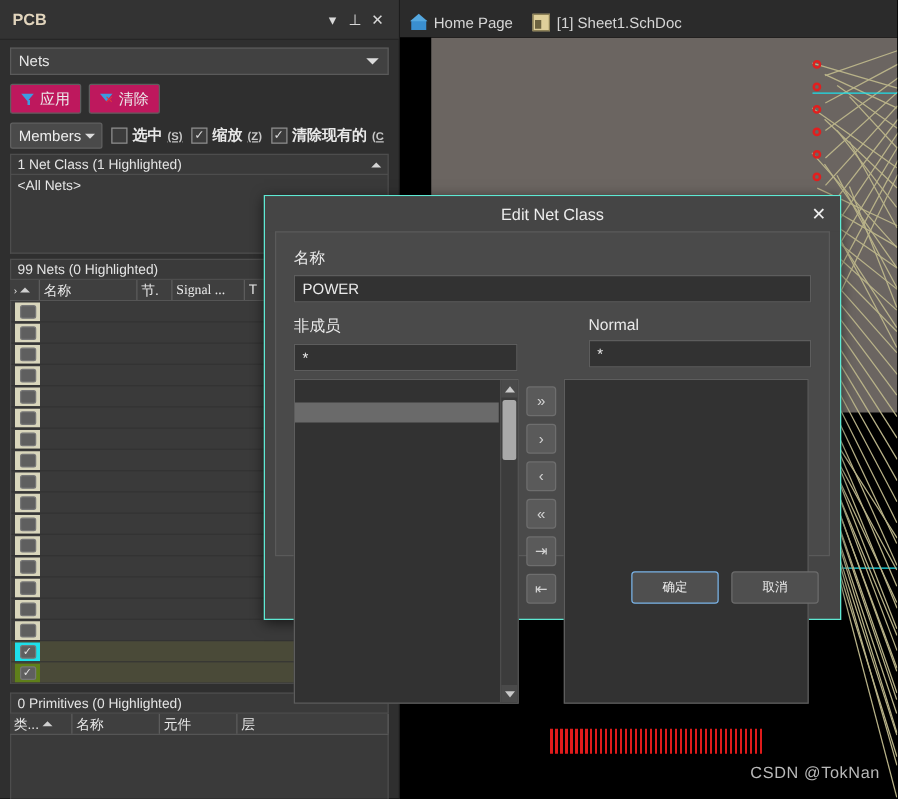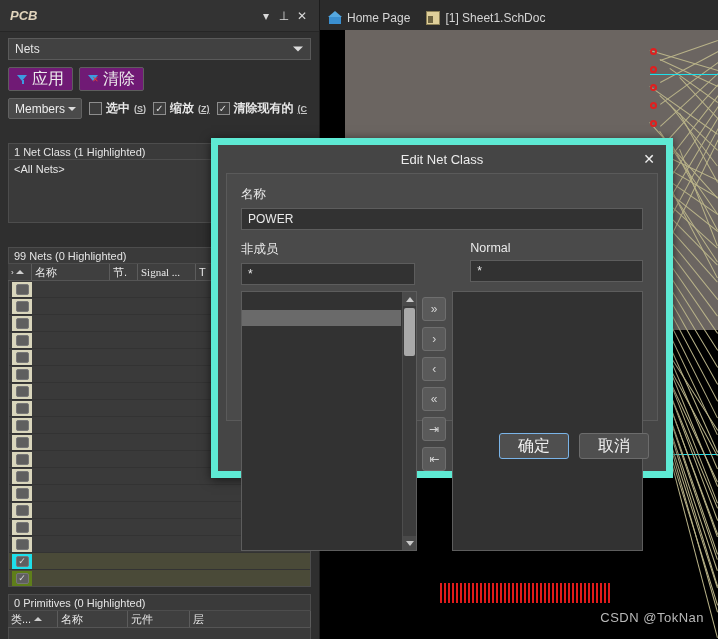--- a/index.html
+++ b/index.html
@@ -84,40 +84,40 @@
     position:absolute; left:0; top:0; width:320px; height:639px;
     background:#2f2f2f;
     border-right:1px solid #1c1c1c;
   }
   .panel-title {
     height:32px; display:flex; align-items:center;
     padding:0 8px 0 10px;
     background:#333333;
     border-bottom:1px solid #262626;
   }
-  .panel-title .ttl { font-size:13px; font-weight:bold; color:#e2d5bd; flex:1;font-style:italic; }
+  .panel-title .ttl { font-size:13px; font-weight:bold; color:#e2d5bd; flex:1; }
   .titlebtn {
     width:18px; height:18px; display:flex; align-items:center; justify-content:center;
     color:#d9d9d9; font-size:12px; cursor:default;
   }
   .panel-inner { padding:6px 8px 0 8px; }
 
   .combo {
     height:22px; background:#414141; border:1px solid #5a5a5a;
     display:flex; align-items:center; padding:0 6px;
     color:#e6e6e6; font-size:12px; position:relative;
   }
   .combo .arrow { position:absolute; right:7px; top:50%; transform:translateY(-50%);
     width:0;height:0;border-left:5px solid transparent;border-right:5px solid transparent;border-top:5px solid #dcdcdc;}
 
   .btnrow { display:flex; gap:6px; margin-top:7px; }
   .tbtn {
-    height:24px; background:#701a75; border:1px solid #5e5e5e; border-radius:2px;
+    height:24px; background:#be185d; border:1px solid #5e5e5e; border-radius:2px;
     display:flex; align-items:center; gap:4px; padding:0 8px;
-    color:#ececec; font-size:16px;
+    color:#ececec; font-size:12px;
   }
   .funnel { width:11px;height:11px;position:relative; display:inline-block;}
   .funnel::before{content:"";position:absolute;left:0;top:1px;border-left:5.5px solid transparent;border-right:5.5px solid transparent;border-top:6px solid #3d9be0;}
   .funnel::after{content:"";position:absolute;left:4.5px;top:6px;width:2px;height:4px;background:#3d9be0;}
   .funnel.x::after{content:"✕";position:absolute;left:4px;top:2px;width:auto;height:auto;background:none;color:#e03a3a;font-size:8px;line-height:8px;}
   .magn { width:12px;height:12px;position:relative;display:inline-block;}
   .magn::before{content:"";position:absolute;left:0;top:0;width:8px;height:8px;border:2px solid #7fbde8;border-radius:50%;background:#cfe6f7;}
   .magn::after{content:"";position:absolute;left:7px;top:7px;width:5px;height:2px;background:#d9b24a;transform:rotate(45deg);}
 
   .optrow { display:flex; align-items:center; gap:7px; margin-top:7px; white-space:nowrap; }
@@ -129,21 +129,21 @@
     width:0;height:0;border-left:4px solid transparent;border-right:4px solid transparent;border-top:4px solid #dcdcdc;}
   .chk { display:flex; align-items:center; gap:4px; font-size:12px; color:#e8e8e8;font-weight:bold; }
   .box {
     width:13px;height:13px;border:1px solid #8d8d8d;background:#3c3c3c;
     display:flex;align-items:center;justify-content:center;flex:0 0 auto;
   }
   .box.on::after{content:"✓";color:#dcdcdc;font-size:10px;line-height:10px;}
   .mn { font-size:9px; color:#c8c8c8; text-decoration: underline; }
 
   .grpheader {
-    margin-top:24px; height:17px; background:#3a3a3a; border:1px solid #4d4d4d;
+    margin-top:4px; height:17px; background:#3a3a3a; border:1px solid #4d4d4d;
     display:flex;align-items:center;padding:0 5px;font-size:11px;color:#e4e4e4;position:relative;
   }
   .grpheader .up{position:absolute;right:5px;top:50%;transform:translateY(-50%);
     width:0;height:0;border-left:4px solid transparent;border-right:4px solid transparent;border-bottom:4px solid #d5d5d5;}
   .listbox {
     background:#3a3a3a; border:1px solid #4d4d4d; border-top:none;
   }
   .listrow { height:17px; display:flex;align-items:center;padding:0 5px;font-size:11px;color:#e6e6e6;}
 
   
@@ -167,22 +167,22 @@
     width:20px;height:15px;background:#d9d6bc;display:flex;align-items:center;justify-content:center;flex:0 0 auto;
   }
   .swatch .inner{width:13px;height:11px;background:#5f5f5f;border:1px solid #777;border-radius:2px;}
   .swatch.cyan{background:#1ee0ea;}
   .swatch.green{background:#5f7f1a;}
   .swatch.cyan .inner, .swatch.green .inner{background:#5f5f5f;color:#ddd;font-size:9px;line-height:9px;display:flex;align-items:center;justify-content:center;}
   .netrow.hl { background:#4a4a38; }
 
   
   .modal {
-    position:absolute; left:211px; top:138px; width:462px; height:340px;
-    background:#454545; border:7px solid #5eead4;
+    position:absolute; left:211px; top:156px; width:462px; height:340px;
+    background:#454545; border:1px solid #5eead4;
     box-shadow:0 2px 10px rgba(0,0,0,.6);
   }
   .modal-title {
     height:28px; display:flex; align-items:center; justify-content:center;
     position:relative; font-size:13px; color:#ececec; background:#454545;
   }
   .modal-close {
     position:absolute; right:8px; top:5px; width:18px;height:18px;
     display:flex;align-items:center;justify-content:center;
     color:#efefef;font-size:14px;font-weight:bold;
@@ -226,21 +226,21 @@
     width:24px;height:24px;background:#5a5a5a;border:1px solid #6e6e6e;border-radius:3px;
     display:flex;align-items:center;justify-content:center;color:#d2d2d2;font-size:12px;
   }
   .modal-foot {
     position:absolute; left:0; right:0; bottom:0; height:50px;
     display:flex; align-items:center; justify-content:flex-end; gap:10px;
     padding-right:17px;
   }
   .dbtn {
     width:70px;height:26px;border-radius:3px;border:1px solid #6c6c6c;background:#4f4f4f;
-    display:flex;align-items:center;justify-content:center;font-size:16px;color:#f0f0f0;
+    display:flex;align-items:center;justify-content:center;font-size:10px;color:#f0f0f0;
   }
   .dbtn.primary { border-color:#7ab4e8; }
 </style>
 </head>
 <body>
 
 <div id="root">
 
   <div class="canvas-area">
     <div class="tabbar">

